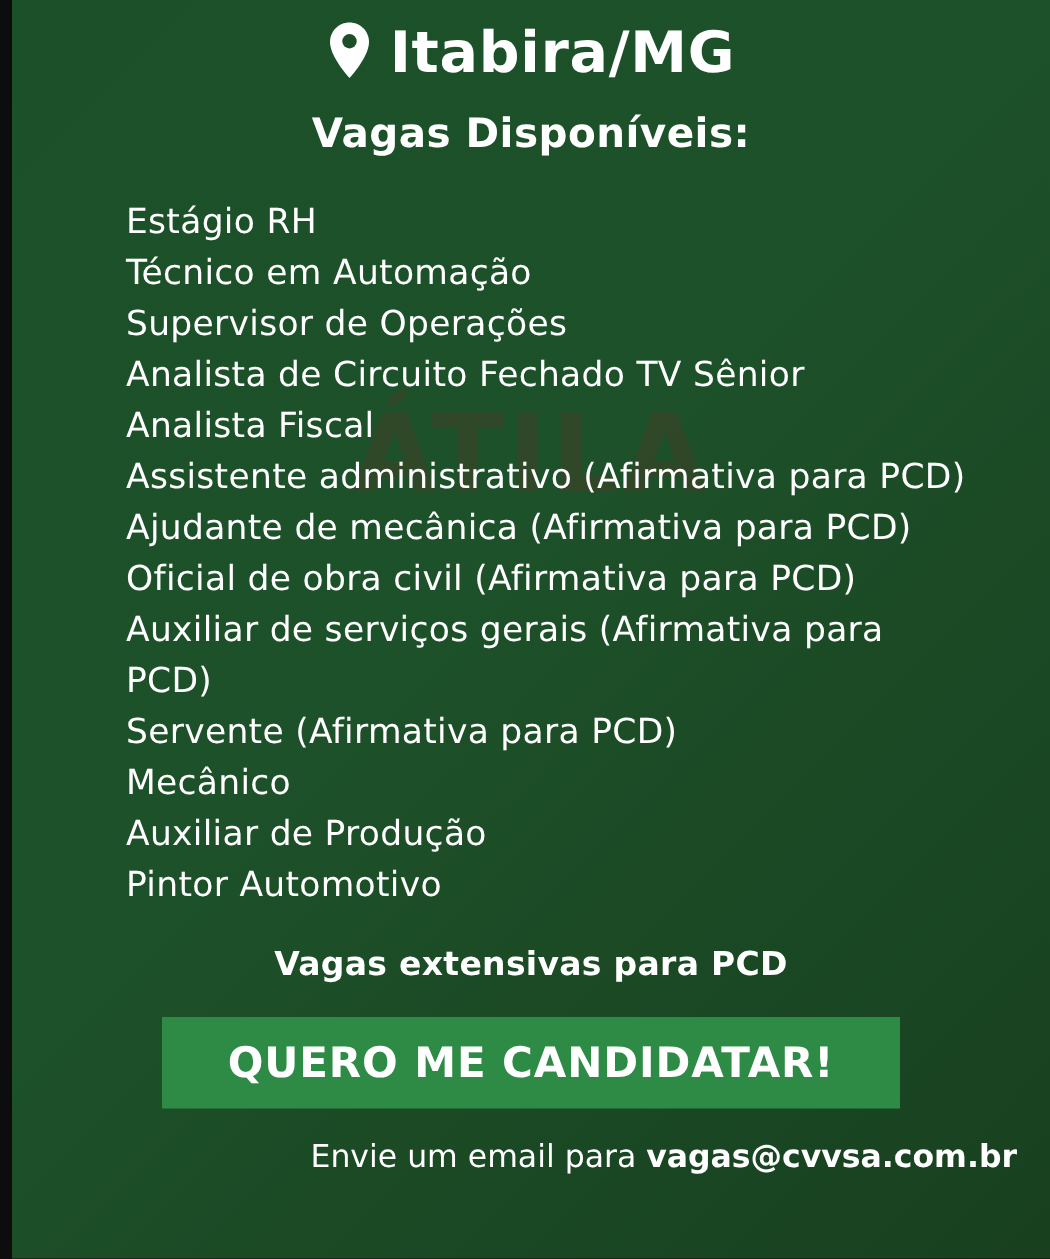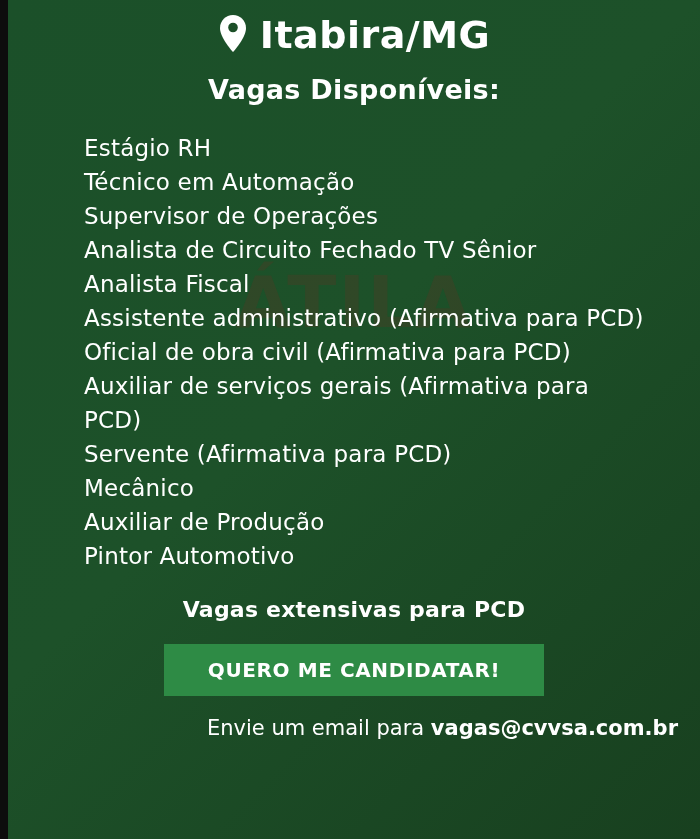--- a/index.html
+++ b/index.html
@@ -96,21 +96,21 @@
     display: flex;
     justify-content: center;
     margin-top: 22px;
   }
   .cta {
     display: inline-block;
     background: #2e8b45;
     color: #ffffff;
     border: none;
     font-family: "DejaVu Sans", sans-serif;
-    font-size: 20px;
+    font-size: 28px;
     font-weight: bold;
     letter-spacing: 0.6px;
     padding: 14px 44px;
     cursor: pointer;
   }
   .footer {
     text-align: right;
     color: #ffffff;
     font-size: 21px;
     margin-top: 20px;
@@ -142,20 +142,21 @@
 
     <div class="subtitle">Vagas Disponíveis:</div>
 
     <div class="jobs">
       <div class="job">Estágio RH</div>
       <div class="job">Técnico em Automação</div>
       <div class="job">Supervisor de Operações</div>
       <div class="job">Analista de Circuito Fechado TV Sênior</div>
       <div class="job">Analista Fiscal</div>
       <div class="job">Assistente administrativo (Afirmativa para PCD)</div>
+      <div class="job">Ajudante de mecânica (Afirmativa para PCD)</div>
       <div class="job">Oficial de obra civil (Afirmativa para PCD)</div>
       <div class="job">Auxiliar de serviços gerais (Afirmativa para PCD)</div>
       <div class="job">Servente (Afirmativa para PCD)</div>
       <div class="job">Mecânico</div>
       <div class="job">Auxiliar de Produção</div>
       <div class="job">Pintor Automotivo</div>
     </div>
 
     <div class="note">Vagas extensivas para PCD</div>
 

